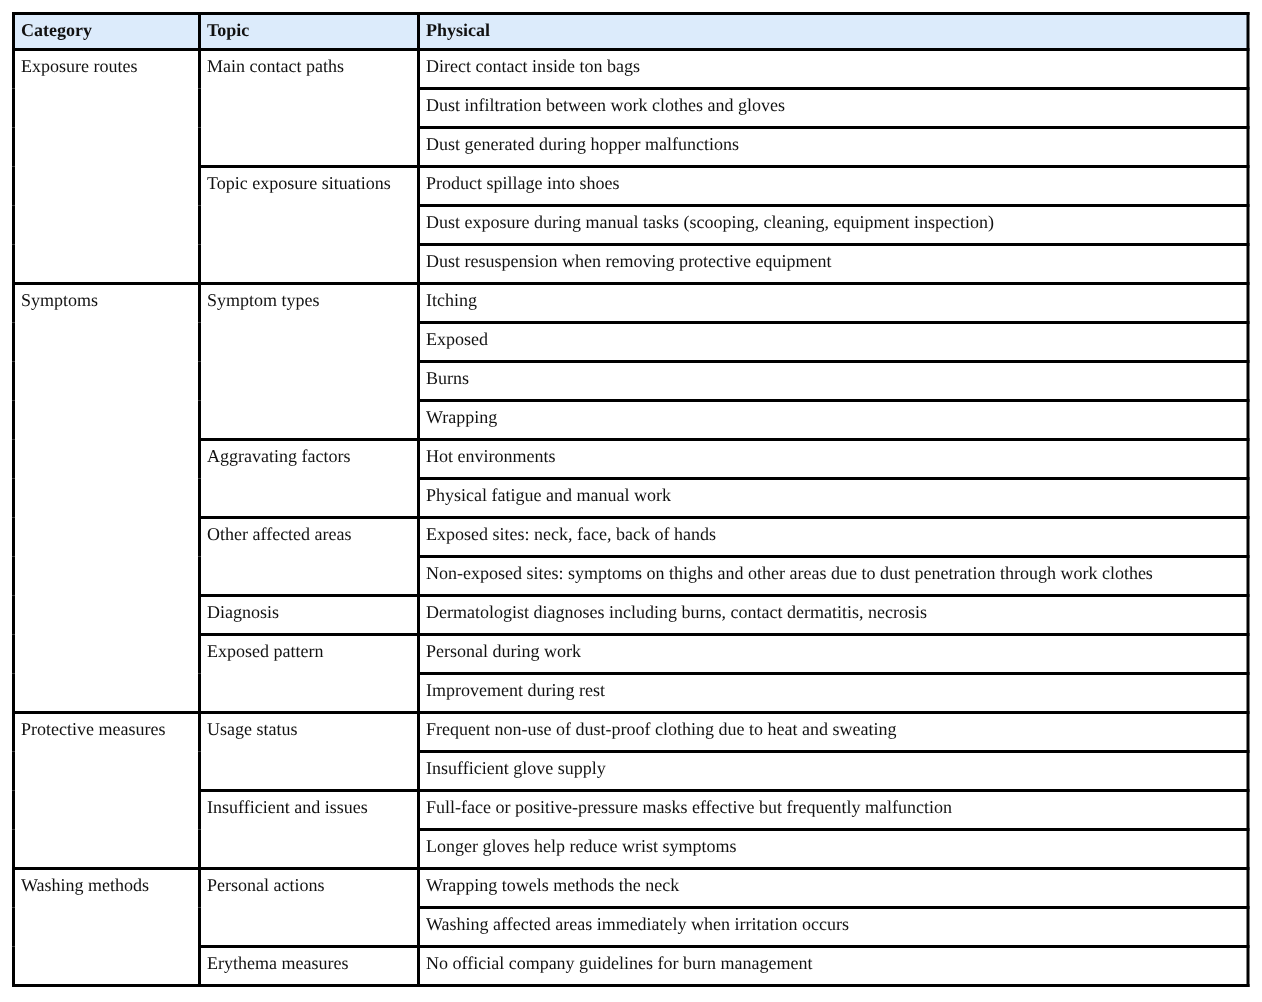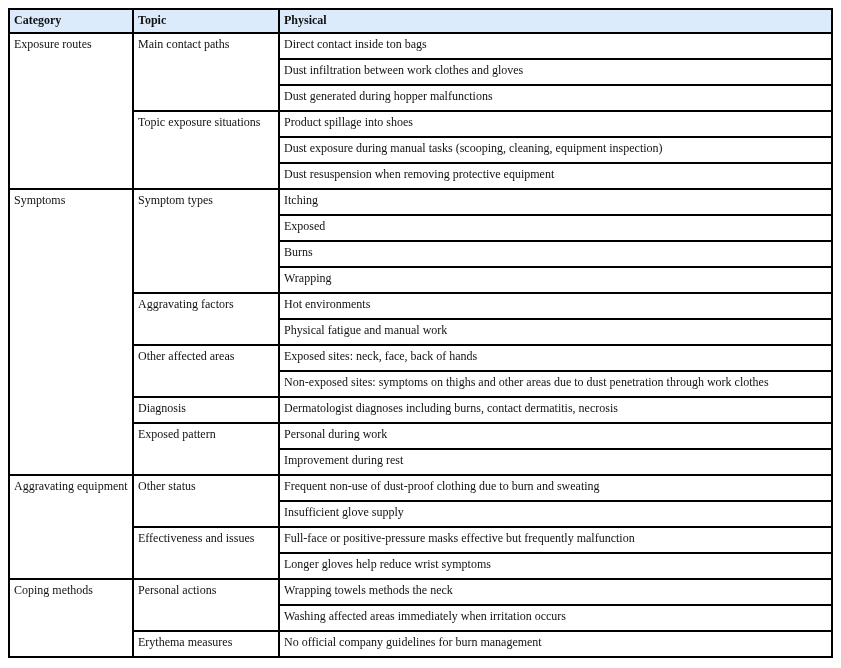--- a/index.html
+++ b/index.html
@@ -119,37 +119,37 @@
     </tr>
     <tr>
       <td rowspan="2">Exposed pattern</td>
       <td>Personal during work</td>
     </tr>
     <tr>
       <td>Improvement during rest</td>
     </tr>
 
     <tr>
-      <td rowspan="4">Aggravating equipment</td>
-      <td rowspan="2">Other status</td>
-      <td>Frequent non-use of dust-proof clothing due to burn and sweating</td>
+      <td rowspan="4">Protective measures</td>
+      <td rowspan="2">Usage status</td>
+      <td>Frequent non-use of dust-proof clothing due to heat and sweating</td>
     </tr>
     <tr>
       <td>Insufficient glove supply</td>
     </tr>
     <tr>
-      <td rowspan="2">Effectiveness and issues</td>
+      <td rowspan="2">Insufficient and issues</td>
       <td>Full-face or positive-pressure masks effective but frequently malfunction</td>
     </tr>
     <tr>
       <td>Longer gloves help reduce wrist symptoms</td>
     </tr>
 
     <tr>
-      <td rowspan="3">Coping methods</td>
+      <td rowspan="3">Washing methods</td>
       <td rowspan="2">Personal actions</td>
       <td>Wrapping towels methods the neck</td>
     </tr>
     <tr>
       <td>Washing affected areas immediately when irritation occurs</td>
     </tr>
     <tr>
       <td>Erythema measures</td>
       <td>No official company guidelines for burn management</td>
     </tr>

